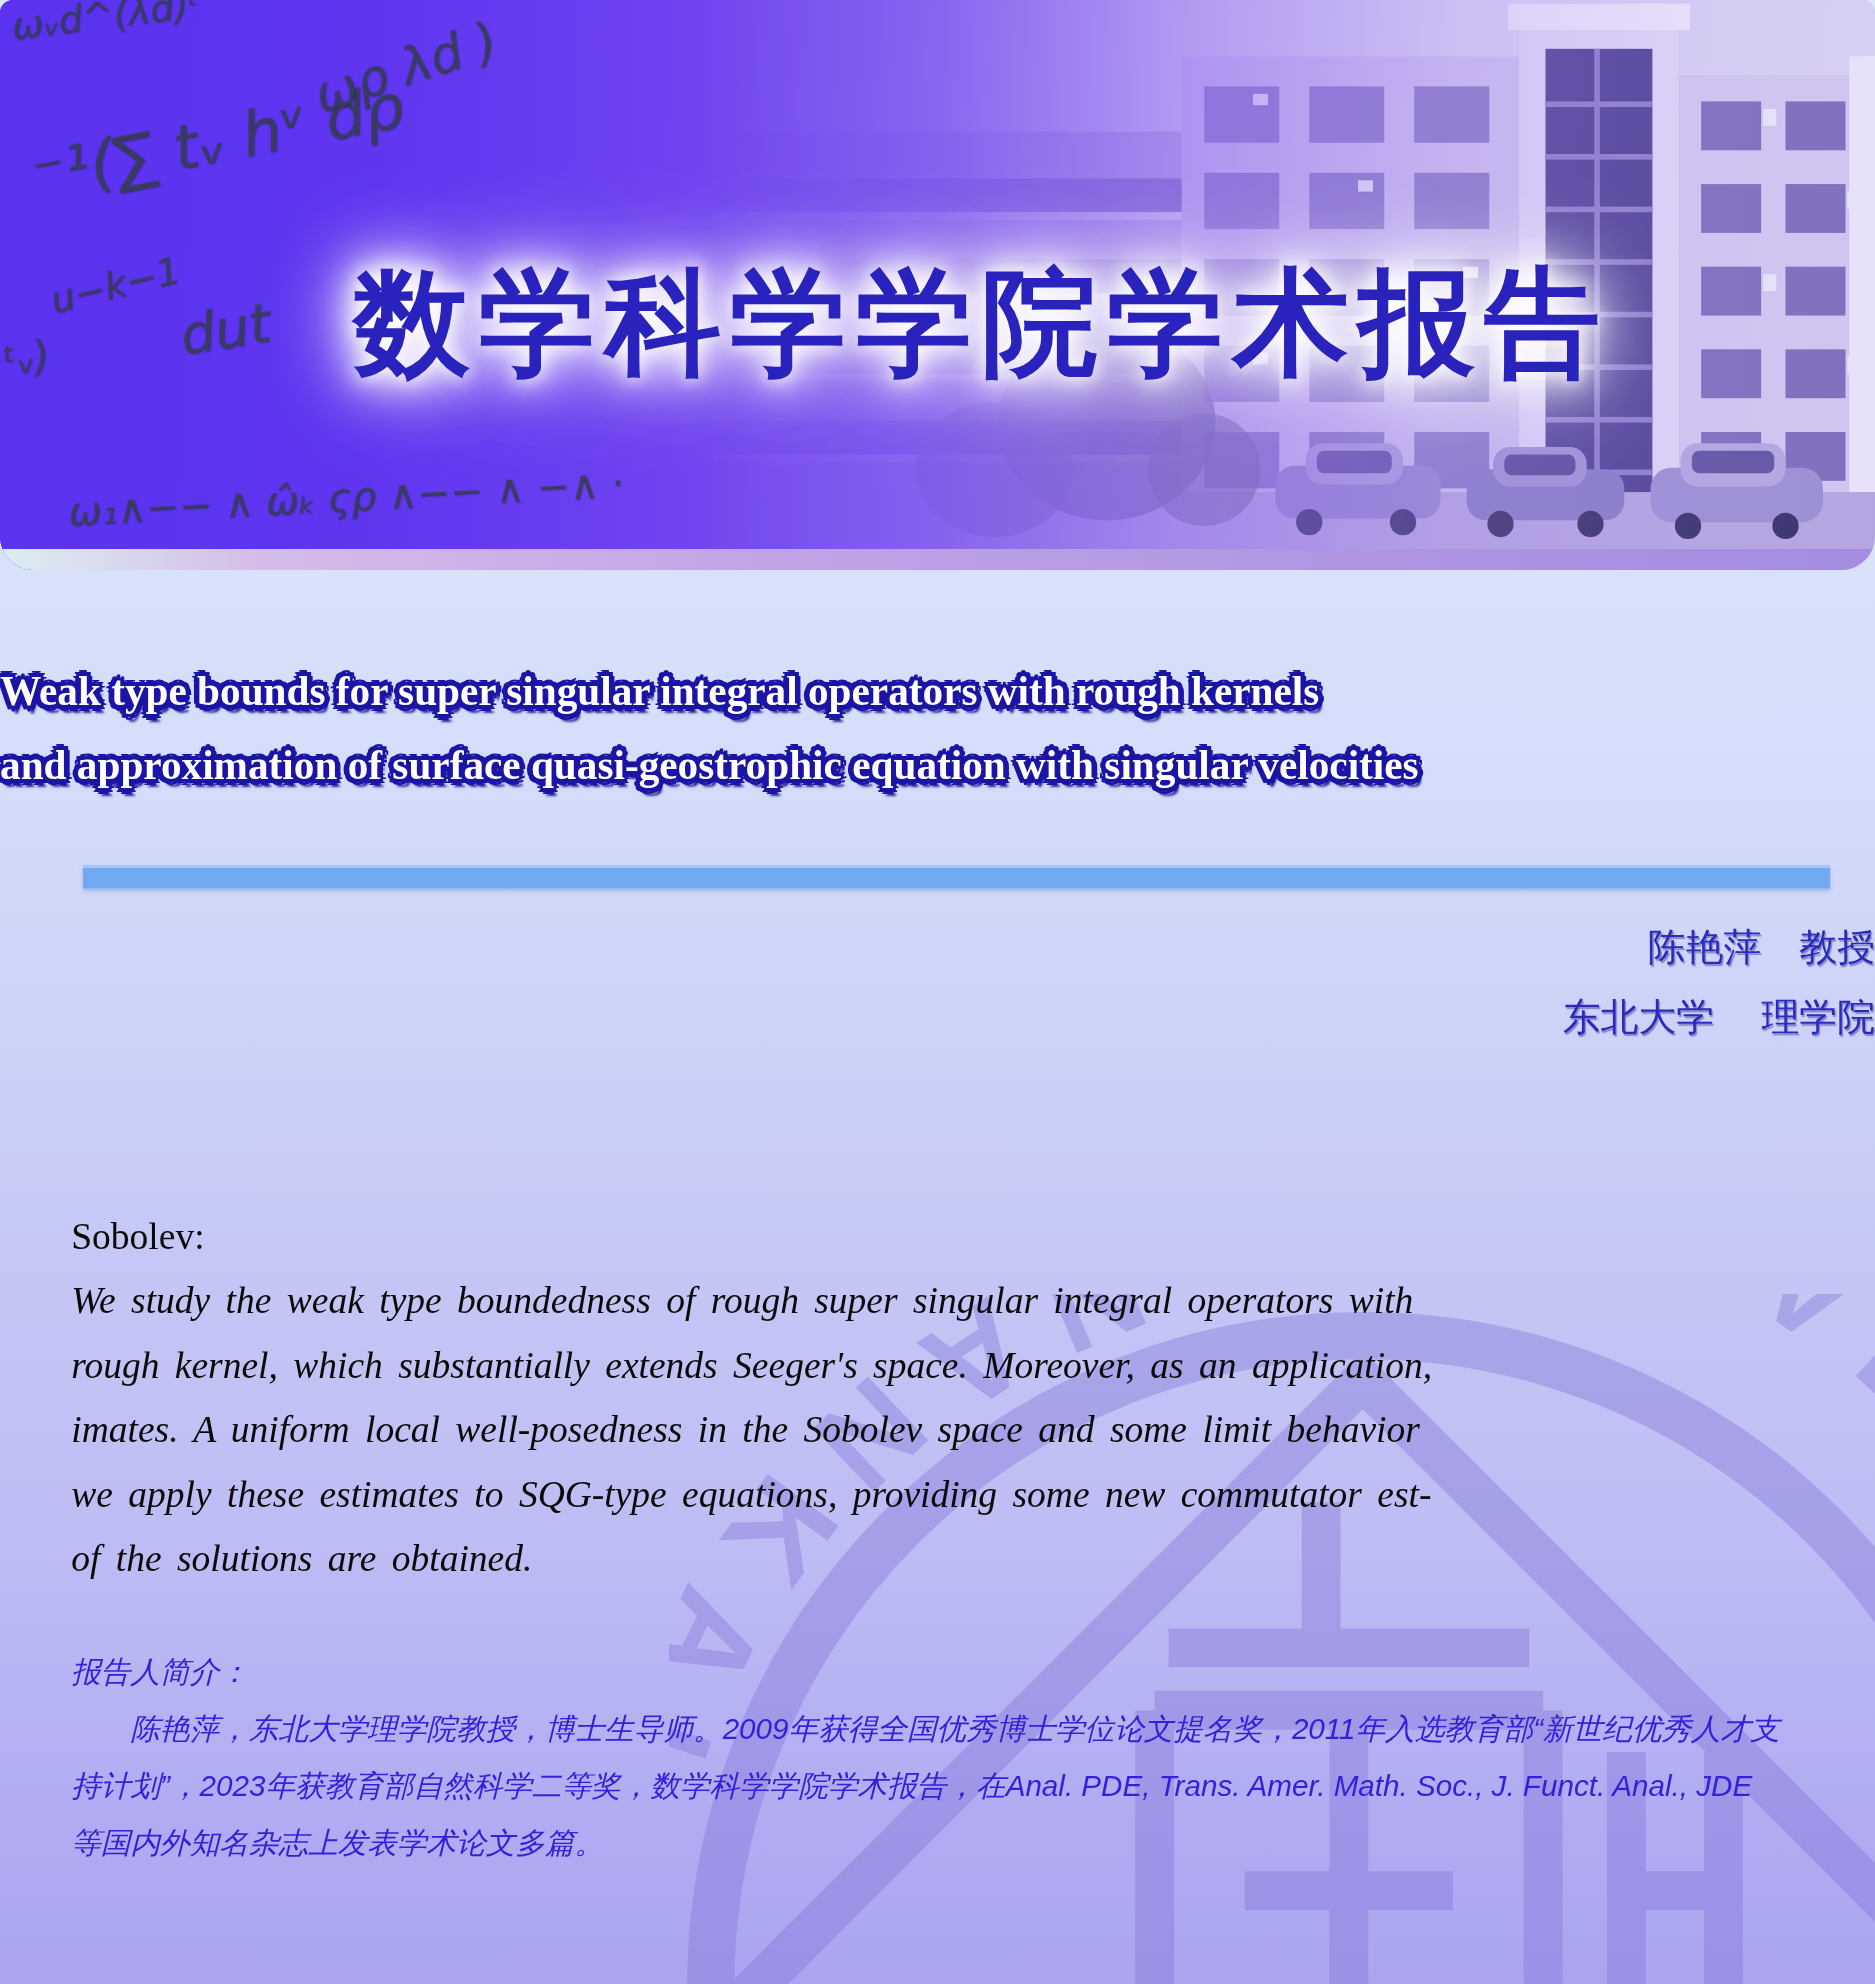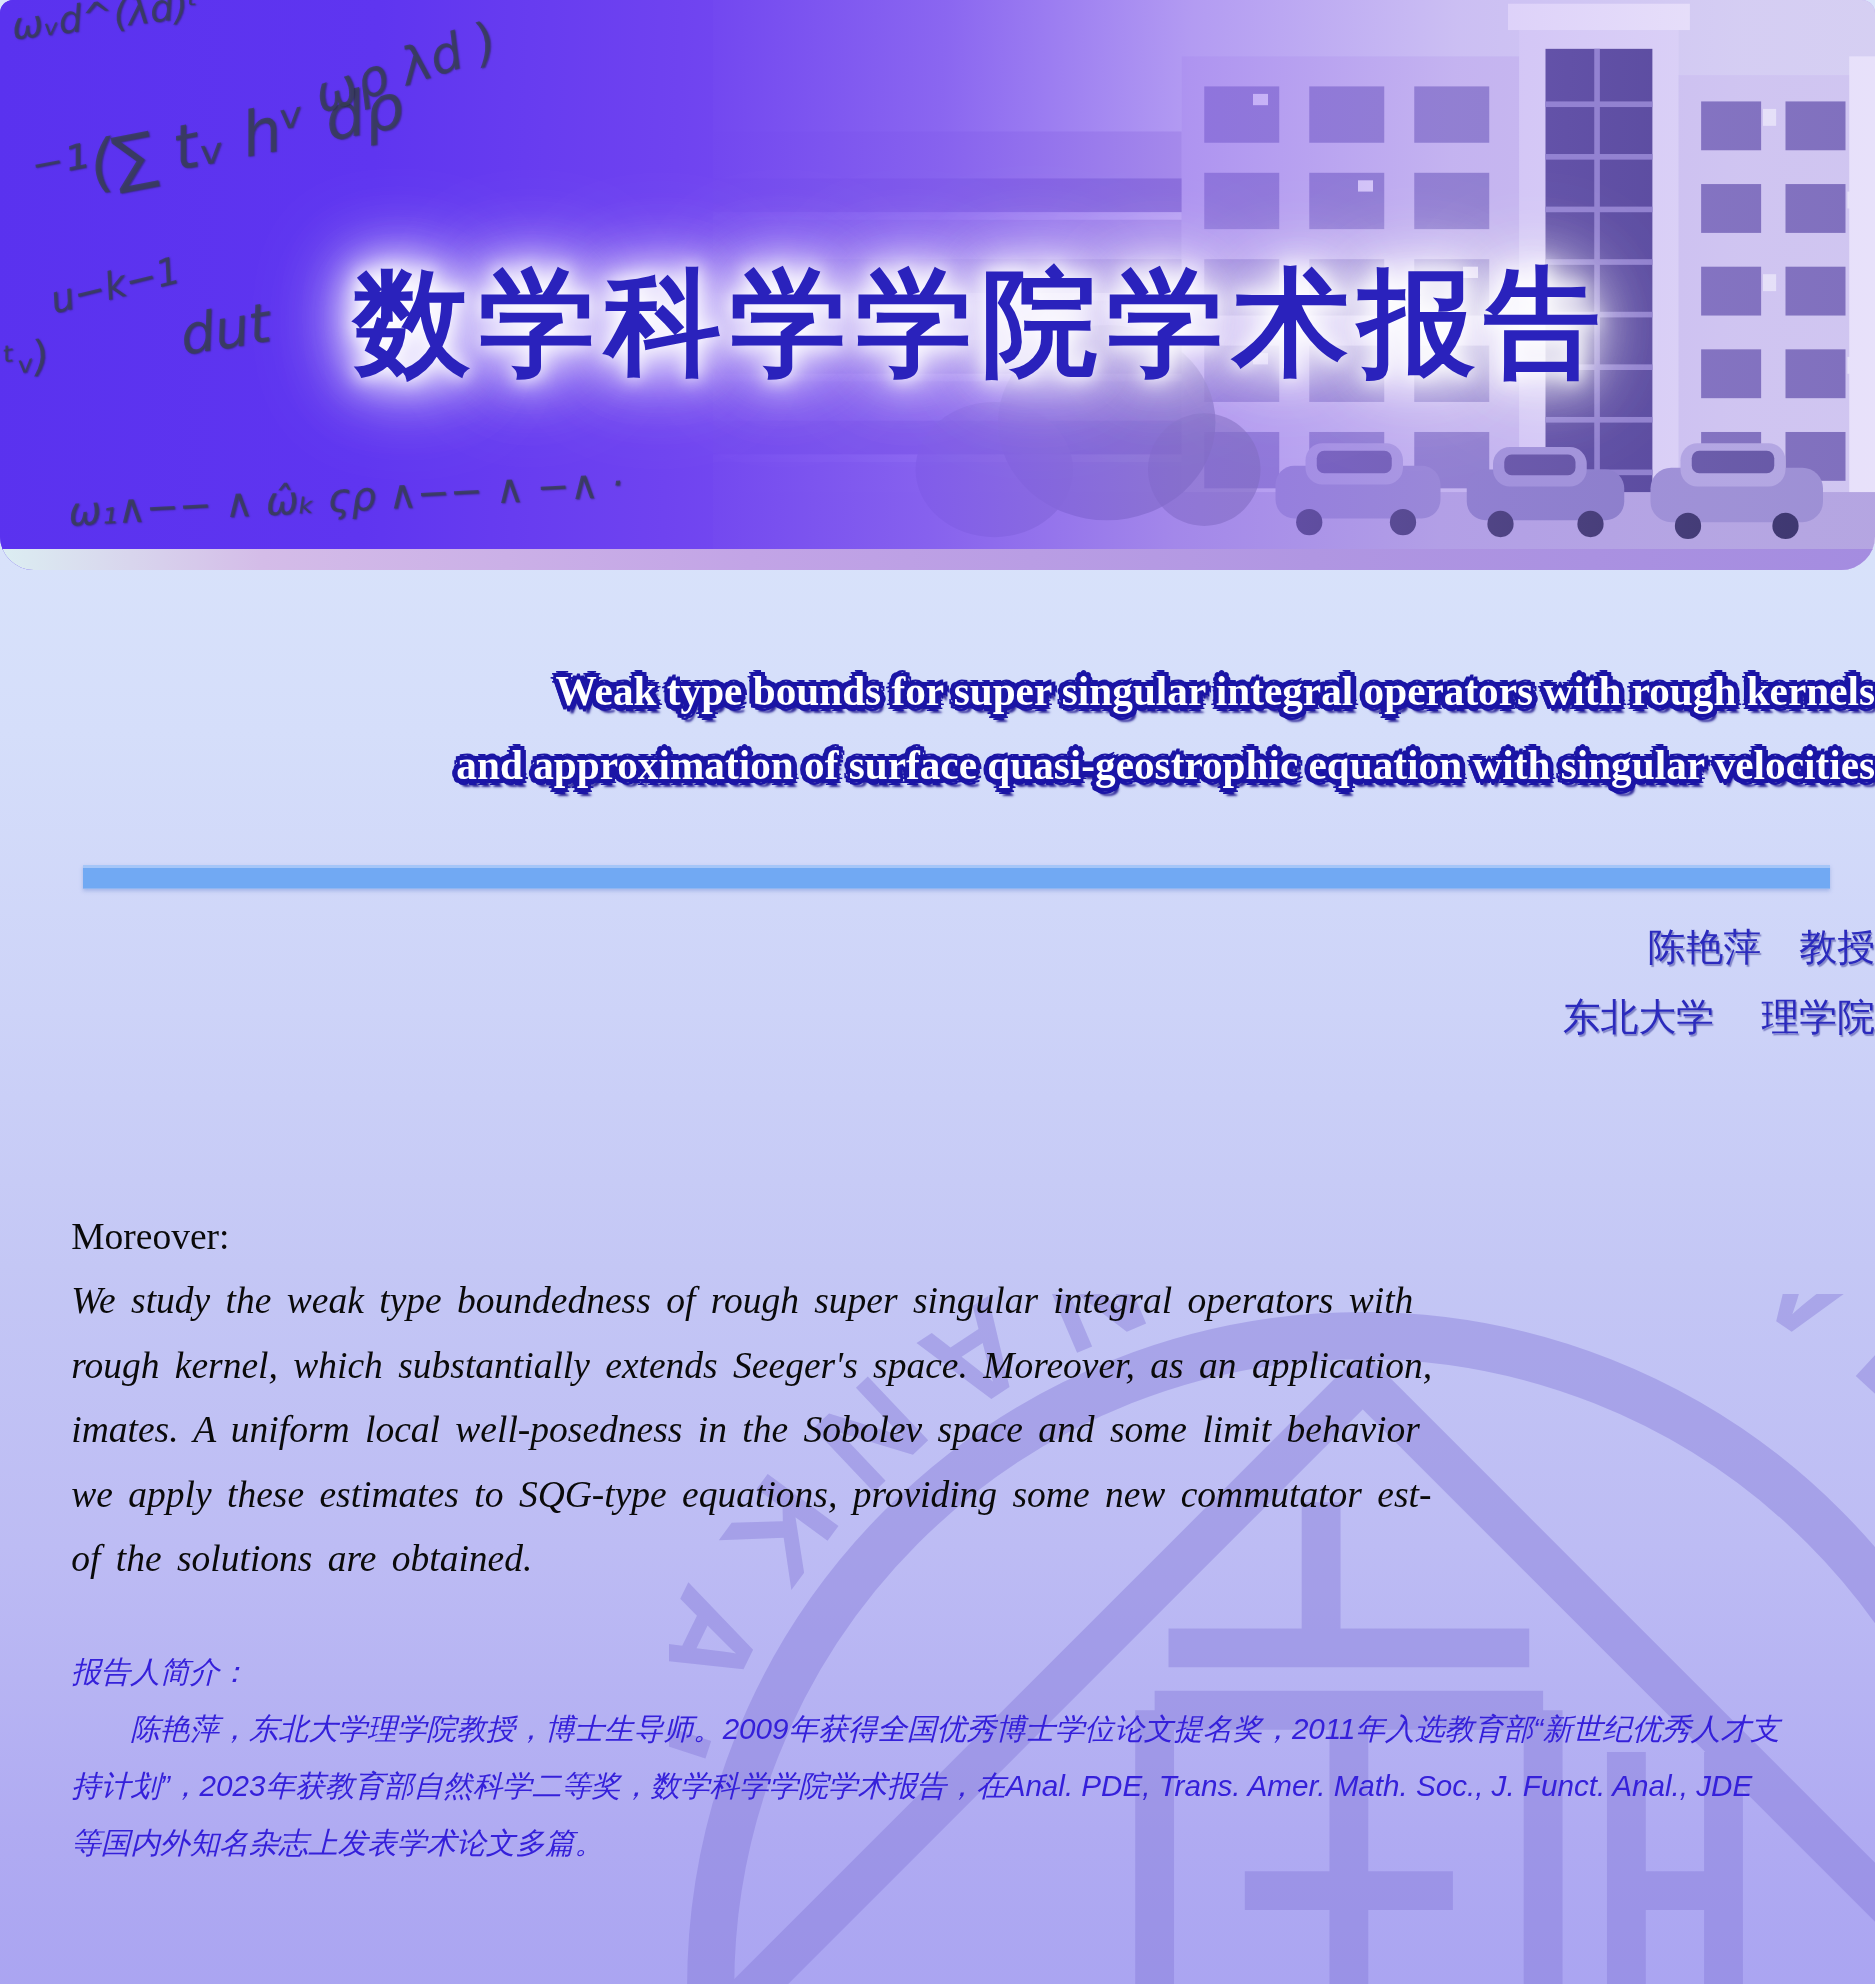--- a/index.html
+++ b/index.html
@@ -42,21 +42,21 @@
   .banner-strip{
     position:absolute; left:0; bottom:0; width:100vw; height:1.1vw;
     background:linear-gradient(90deg,#dceef2 0%,#d4bce8 14%,#c2a4e6 40%,#b096e2 70%,#a48ce0 100%);
   }
 
   
   .watermark{ position:absolute; left:35.7vw; top:69vw; width:74vw; height:74vw; pointer-events:none; }
 
   
   .talk-title{
-    position:absolute; left:0; top:34.9vw; width:100vw; text-align:right;
+    position:absolute; left:0; top:34.9vw; width:100vw; text-align:left;
     font-weight:bold; font-size:2.2vw; line-height:3.95vw; color:#ffffff;
     -webkit-text-stroke:0.3vw #1b15a6; paint-order:stroke fill;
     text-shadow:
       0.3vw 0 0 #1b15a6, -0.3vw 0 0 #1b15a6, 0 0.3vw 0 #1b15a6, 0 -0.3vw 0 #1b15a6,
       0.22vw 0.22vw 0 #1b15a6, -0.22vw 0.22vw 0 #1b15a6, 0.22vw -0.22vw 0 #1b15a6, -0.22vw -0.22vw 0 #1b15a6,
       0.18vw 0.45vw 0.12vw rgba(24,17,140,0.9);
   }
 
   
   .divider{
@@ -250,21 +250,21 @@
   </div>
 
   <div class="divider"></div>
 
   <div class="speaker">
     <div>陈艳萍　教授</div>
     <div class="affil">东北大学　 理学院</div>
   </div>
 
   <div class="abstract">
-    <div>Moreover:</div>
+    <div>Sobolev:</div>
     <div class="aline">We study the weak type boundedness of rough super singular integral operators with</div>
     <div class="aline">rough kernel, which substantially extends Seeger's space. Moreover, as an application,</div>
     <div class="aline">imates. A uniform local well-posedness in the Sobolev space and some limit behavior</div>
     <div class="aline">we apply these estimates to SQG-type equations, providing some new commutator est-</div>
     <div class="aline">of the solutions are obtained.</div>
   </div>
 
   <div class="bio">
     <div>报告人简介：</div>
     <div class="bline">　　陈艳萍，东北大学理学院教授，博士生导师。2009年获得全国优秀博士学位论文提名奖，2011年入选教育部“新世纪优秀人才支</div>

